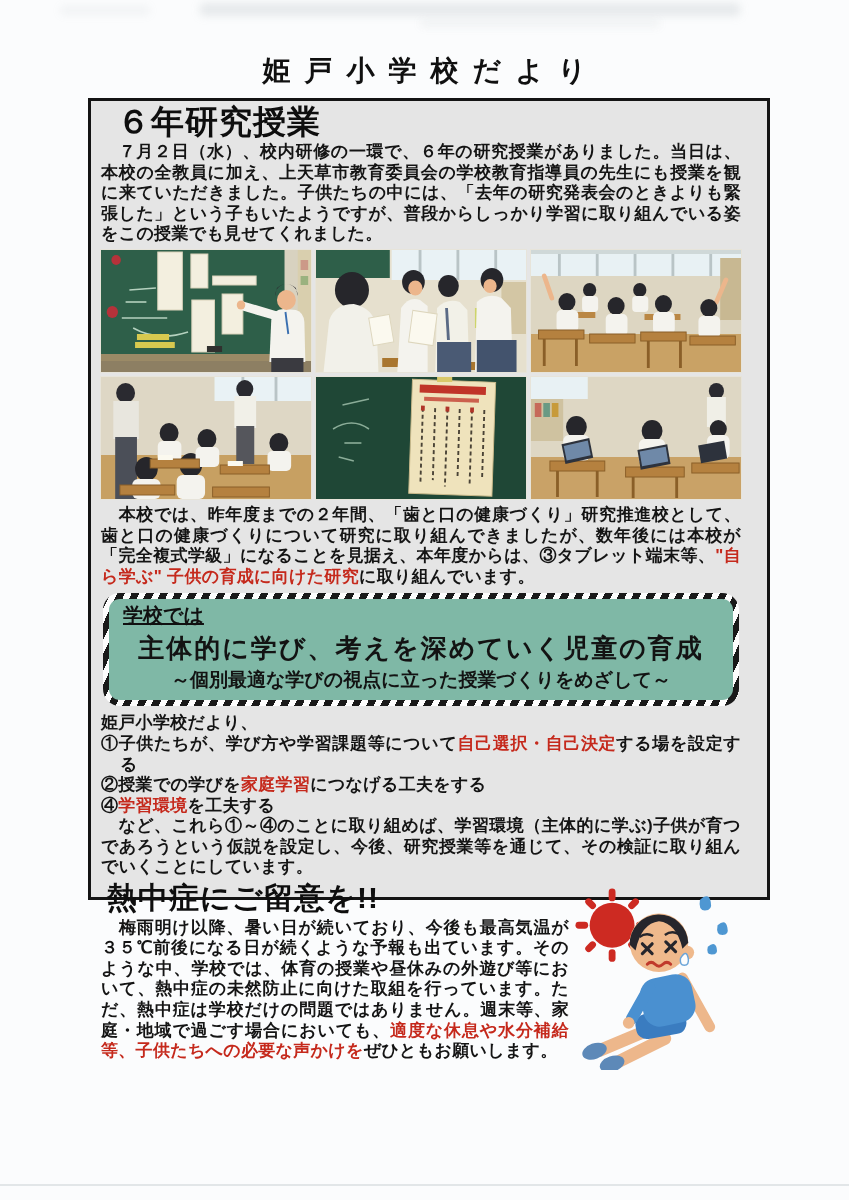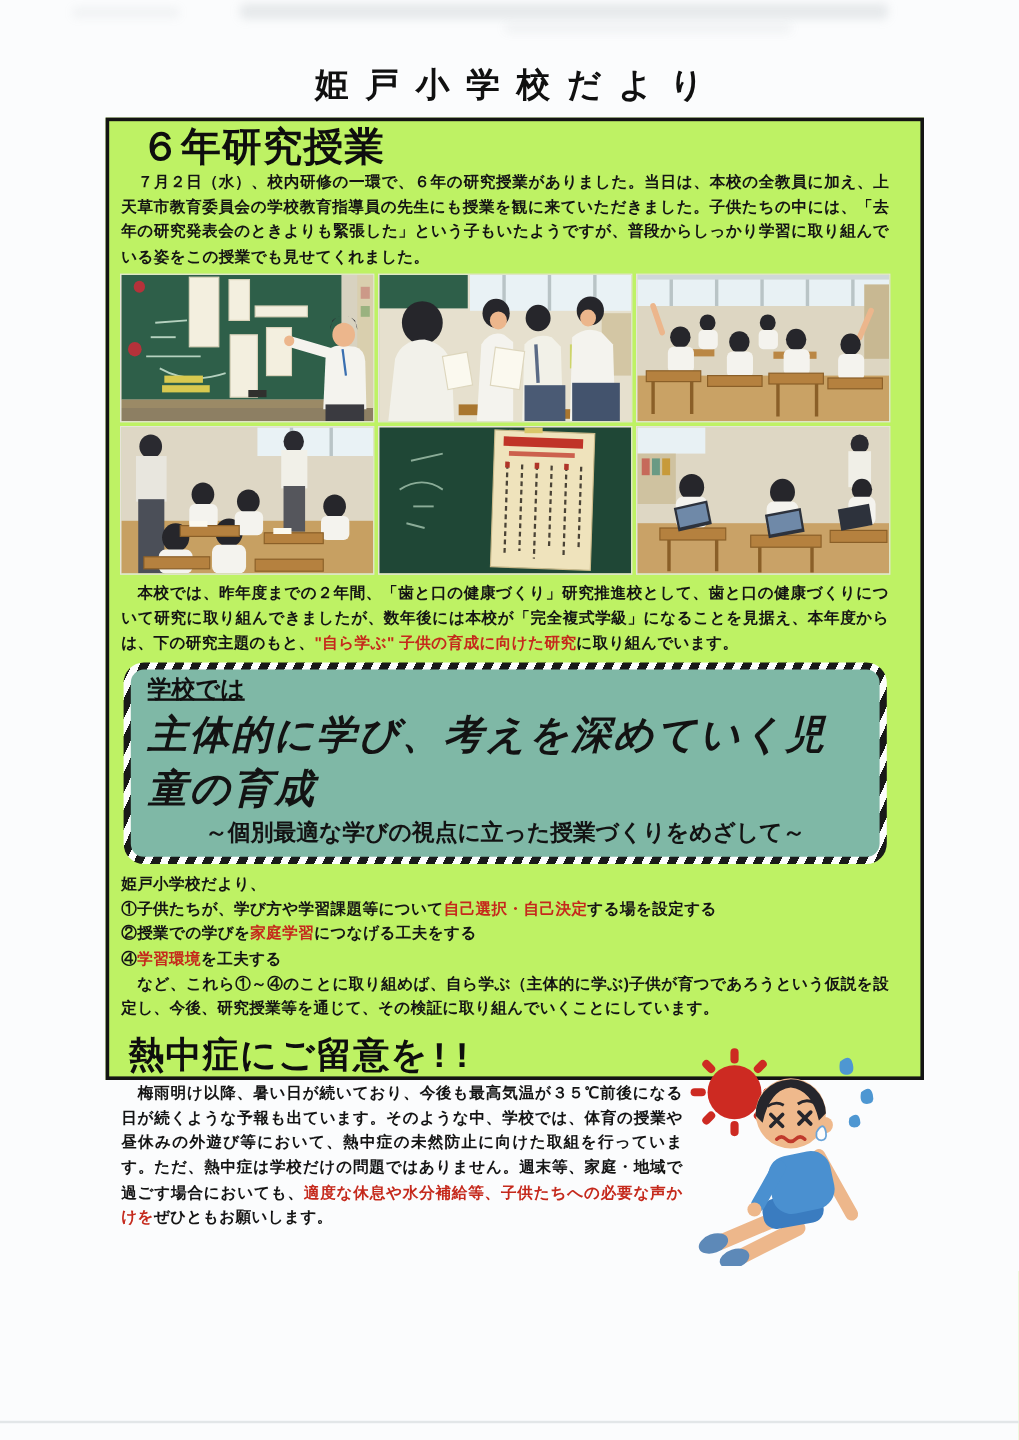--- a/index.html
+++ b/index.html
@@ -14,51 +14,51 @@
   .smudge.s2{top:20px;left:420px;width:240px;height:7px;opacity:.6;}
   .smudge.s3{top:6px;left:60px;width:90px;height:9px;opacity:.5;}
   .bottom-scan-line{position:absolute;top:1184px;left:0;width:849px;height:2px;background:#e2e6e8;}
 
   .doc-title{
     position:absolute;top:52px;left:0;width:849px;text-align:center;
     font-size:28px;font-weight:700;letter-spacing:14px;text-indent:14px;color:#101010;
   }
   .main-box{
     position:absolute;left:88px;top:98px;width:682px;height:802px;
-    border:3px solid #141414;background:#bef264;box-sizing:border-box;
+    border:3px solid #141414;background:#e5e5e5;box-sizing:border-box;
     padding:2px 26px 0 10px;
   }
   .h-sec1{font-size:33px;font-weight:700;margin:2px 0 2px 16px;line-height:1.06;letter-spacing:1px;color:#0e0e0e;}
   .body-p{
-    font-size:13px;font-weight:700;line-height:20.6px;letter-spacing:.3px;
+    font-size:17px;font-weight:700;line-height:20.6px;letter-spacing:.3px;
     text-align:justify;margin:0;color:#141414;
   }
   .red{color:#c5291c;}
 
   .photo-grid{display:grid;grid-template-columns:repeat(3,1fr);gap:5px;margin:5px 0 6px 0;}
   .photo{height:122px;overflow:hidden;background:#d8d4c8;outline:1px solid #e7e4da;}
   .photo svg{display:block;width:100%;height:100%;}
 
   .theme-wrap{
     margin:6px 2px 7px 2px;border-radius:17px;padding:6px;
     background:repeating-linear-gradient(115deg,#191919 0 7px,#fdfdfd 7px 13px);
   }
   .theme-inner{background:#7fb8a6;border-radius:11px;padding:3px 14px 7px 14px;}
   .theme-label{font-size:20px;font-weight:700;text-decoration:underline;color:#111;display:inline-block;}
   .theme-main{
-    font-family:"DejaVu Serif","Liberation Serif",serif;
-    font-size:33px;font-weight:600;letter-spacing:2px;margin-top:2px;color:#131313;font-style:italic;
+    text-align:center;font-family:"DejaVu Serif","Liberation Serif",serif;
+    font-size:26px;font-weight:600;letter-spacing:2px;margin-top:2px;color:#131313;
   }
   .theme-sub{
     text-align:center;font-family:"DejaVu Serif","Liberation Serif",serif;
     font-size:19px;font-weight:600;margin-top:1px;color:#131313;
   }
   .ritem{padding-left:19px;text-indent:-19px;}
 
-  .sec2{margin-top:16px;font-family:Liberation Mono, monospace;}
+  .sec2{margin-top:4px;}
   .h-sec2{font-size:30px;font-weight:700;margin:2px 0 4px 6px;letter-spacing:1px;line-height:1.05;color:#0e0e0e;}
   .heat-ill{float:right;width:166px;height:188px;margin:0 0 2px 6px;}
   .heat-ill svg{display:block;width:100%;height:100%;}
 </style>
 </head>
 <body>
 
 <div class="smudge s1"></div>
 <div class="smudge s2"></div>
 <div class="smudge s3"></div>
@@ -308,35 +308,35 @@
             <rect x="178" y="66" width="28" height="18" transform="rotate(-10 192 75)"></rect>
           </g>
         <g fill="#6f89a8">
             <rect x="36" y="66" width="26" height="15" transform="rotate(-12 49 74)"></rect>
             <rect x="116" y="72" width="28" height="15" transform="rotate(-10 130 80)"></rect>
           </g>
       </svg>
     </div>
   </div>
 
-  <p class="body-p"><span>　本校では、昨年度までの２年間、「歯と口の健康づくり」研究推進校として、歯と口の健康づくりについて研究に取り組んできましたが、数年後には本校が「完全複式学級」になることを見据え、本年度からは、下の研究主題のもと、</span><span class="red">"自ら学ぶ" 子供の育成に向けた研究</span><span>に取り組んでいます。</span></p>
+  <p class="body-p"><span>　本校では、昨年度までの２年間、「歯と口の健康づくり」研究推進校として、歯と口の健康づくりについて研究に取り組んできましたが、数年後には本校が「完全複式学級」になることを見据え、本年度からは、③タブレット端末等、</span><span class="red">"自ら学ぶ" 子供の育成に向けた研究</span><span>に取り組んでいます。</span></p>
 
   <div class="theme-wrap">
     <div class="theme-inner">
       <span class="theme-label">学校では</span>
       <div class="theme-main">主体的に学び、考えを深めていく児童の育成</div>
       <div class="theme-sub">～個別最適な学びの視点に立った授業づくりをめざして～</div>
     </div>
   </div>
 
   <p class="body-p">姫戸小学校だより、</p>
   <p class="body-p ritem"><span>①子供たちが、学び方や学習課題等について</span><span class="red">自己選択・自己決定</span><span>する場を設定する</span></p>
   <p class="body-p ritem"><span>②授業での学びを</span><span class="red">家庭学習</span><span>につなげる工夫をする</span></p>
   <p class="body-p ritem"><span>④</span><span class="red">学習環境</span><span>を工夫する</span></p>
-  <p class="body-p">　など、これら①～④のことに取り組めば、自ら学ぶ（主体的に学ぶ)子供が育つであろうという仮説を設定し、今後、研究授業等を通じて、その検証に取り組んでいくことにしています。</p>
+  <p class="body-p">　など、これら①～④のことに取り組めば、学習環境（主体的に学ぶ)子供が育つであろうという仮説を設定し、今後、研究授業等を通じて、その検証に取り組んでいくことにしています。</p>
 
   <div class="sec2">
     <div class="heat-ill">
       <svg viewBox="0 0 170 192">
 
         <g>
           <circle cx="38" cy="44" r="23" fill="#cd2a22"></circle>
           <g stroke="#cd2a22" stroke-width="7" stroke-linecap="round">
             <line x1="38" y1="10" x2="38" y2="16"></line>
               <line x1="38" y1="72" x2="38" y2="78"></line>

